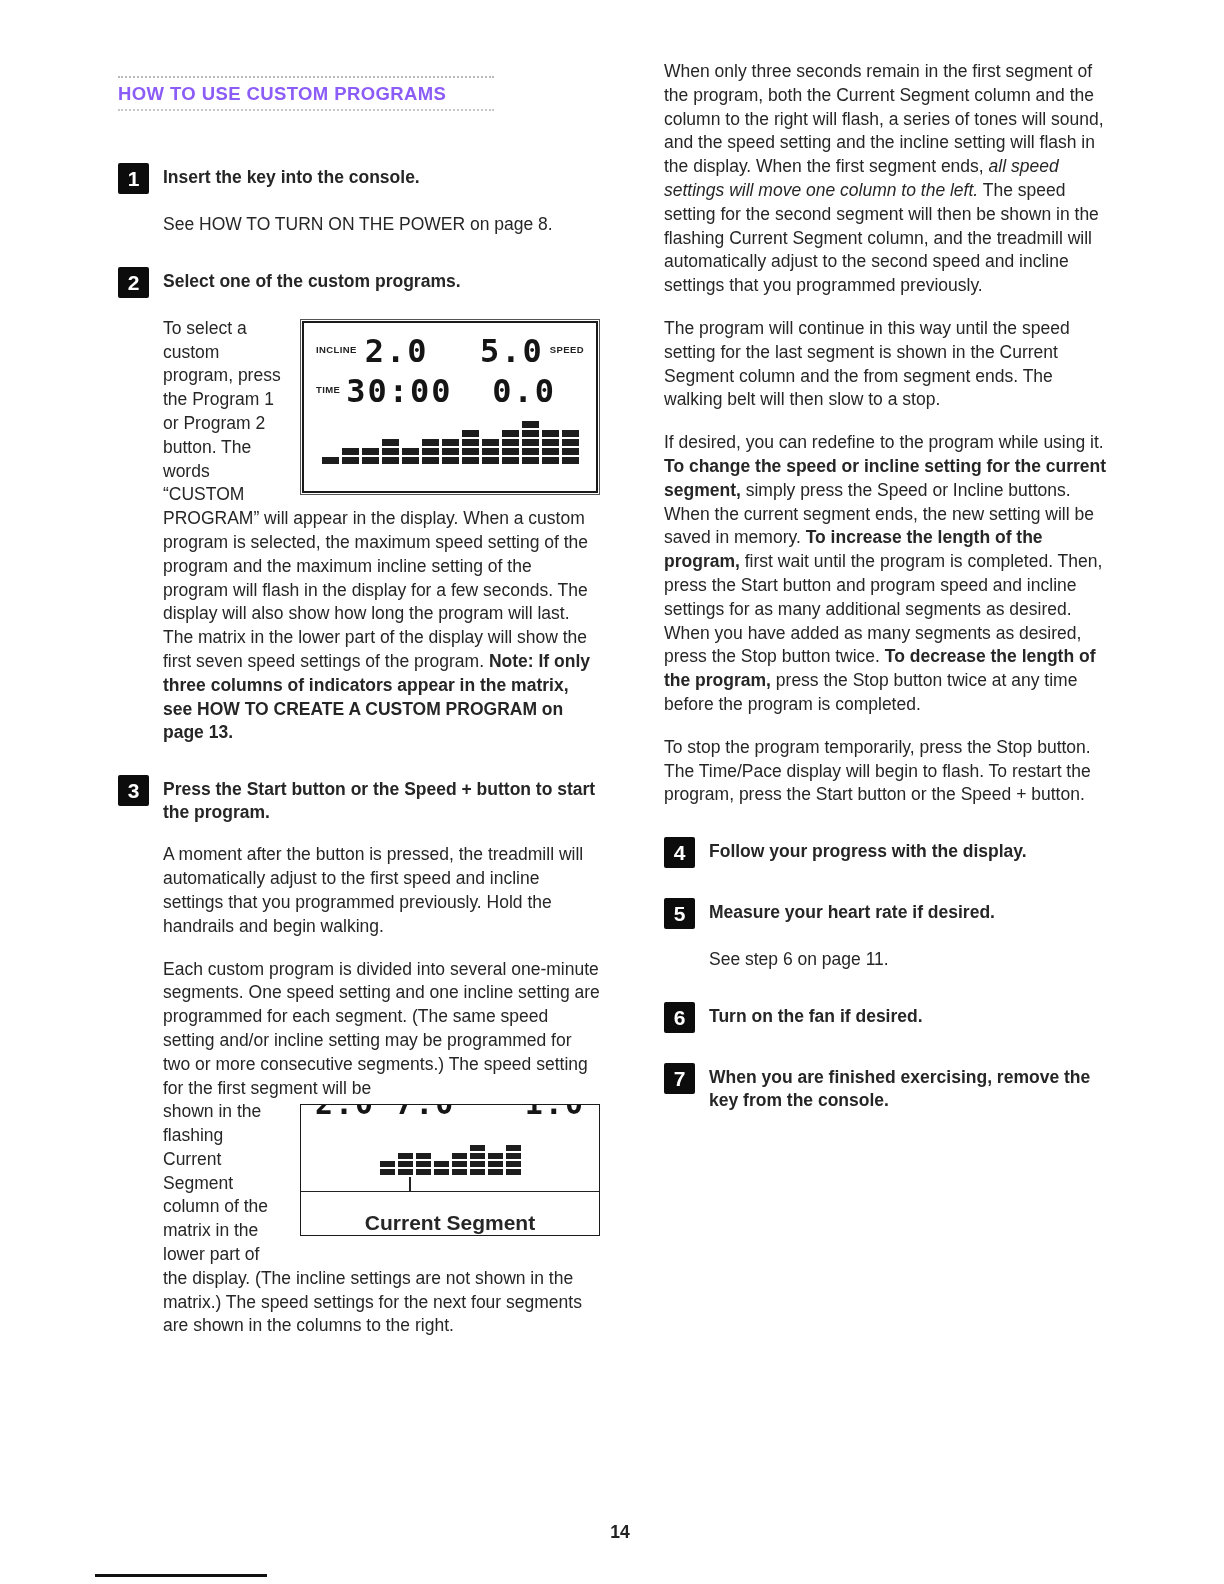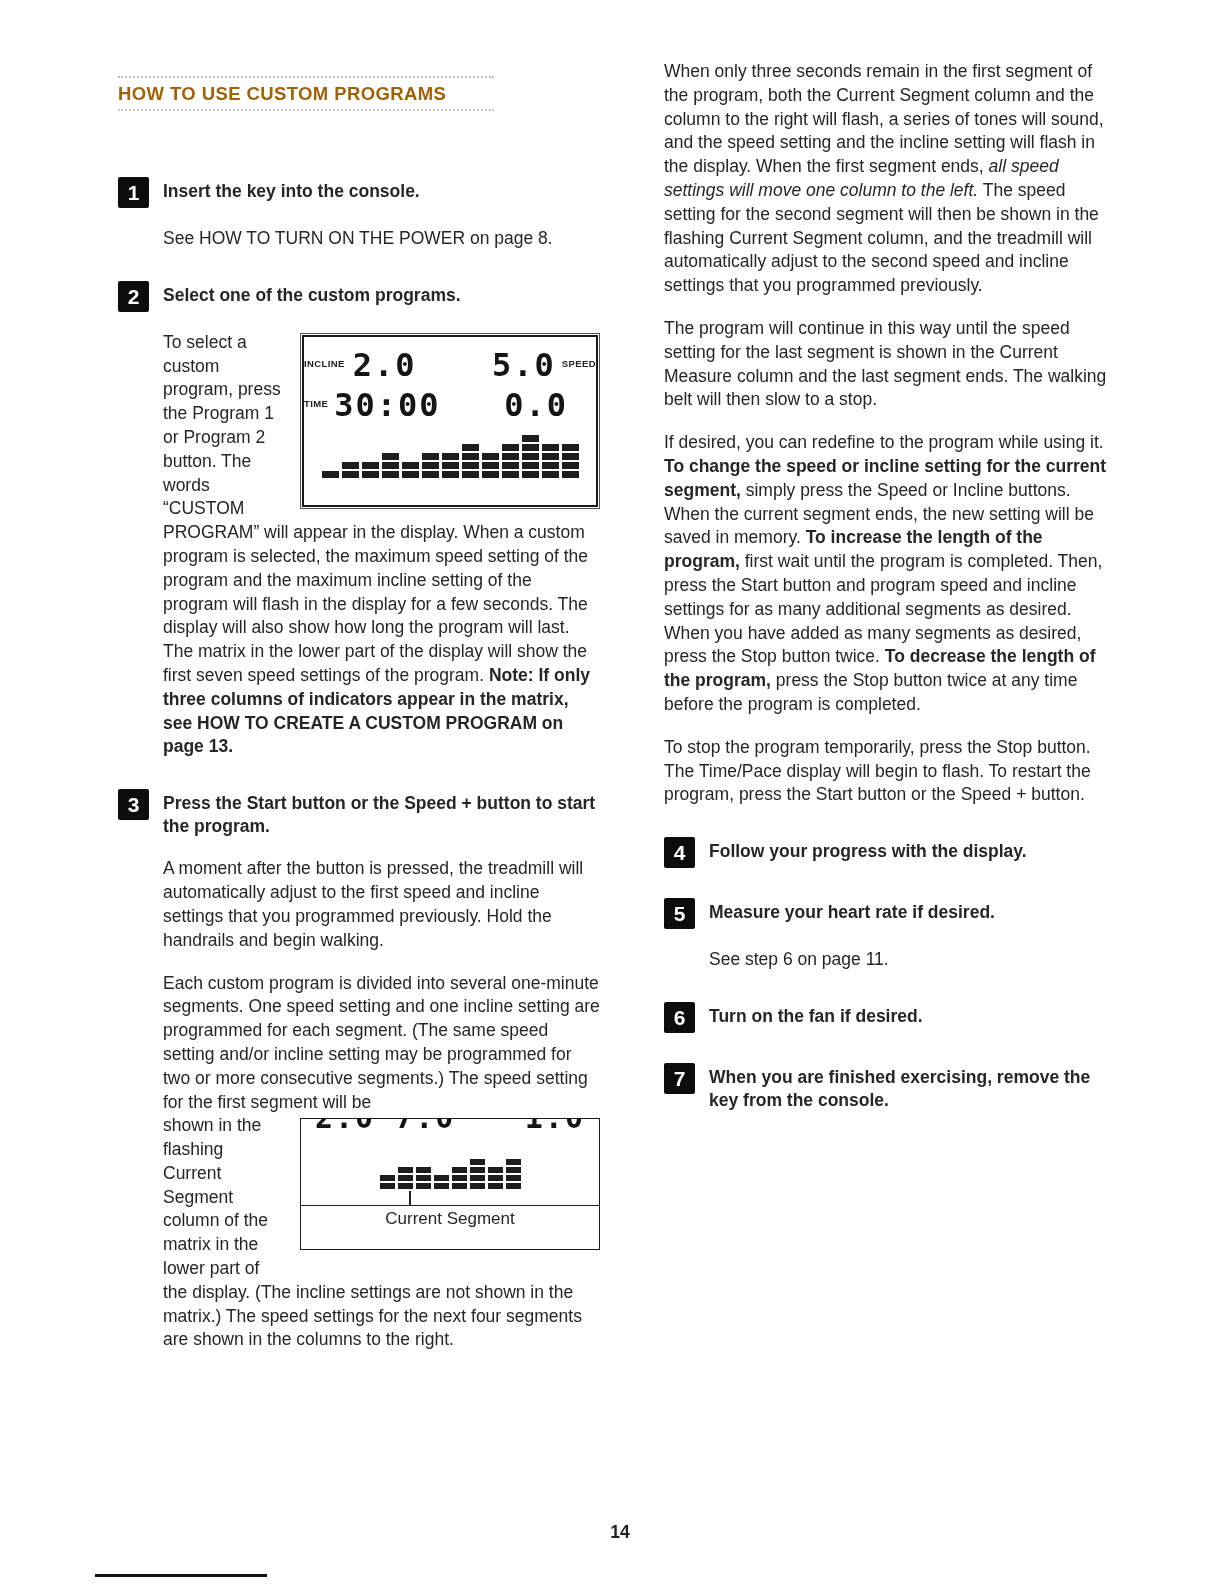--- a/index.html
+++ b/index.html
@@ -12,41 +12,41 @@
   .page { position:absolute; inset:0; background:#fff; overflow:hidden; }
 
   .col-left  { position:absolute; left:118px; top:76px;  width:482px; }
   .col-right { position:absolute; left:664px; top:60px;  width:448px; }
 
   .doc-title {
     display:inline-block; width:376px;
     font-weight:bold; font-size:18.5px; letter-spacing:0.4px;
     padding:5px 0 4px;
     border-top:2px dotted #b9b9b9; border-bottom:2px dotted #c6c6c6;
-    margin-bottom:36px; color:#a16207;
+    margin-bottom:22px; color:#8b5cf6;
   }
 
   .step { display:flex; align-items:flex-start; margin-top:30px; }
   .step-num {
     flex:0 0 31px; height:31px; background:#0c0c0c; color:#fff;
     font-weight:bold; font-size:21px; line-height:31px; text-align:center;
     margin-right:14px; border-radius:2px;
   }
   .step-head { font-weight:bold; font-size:17.5px; line-height:1.32; padding-top:3px; }
 
   .indent { margin-left:45px; }
   p.body { font-size:17.5px; line-height:1.36; margin-top:19px; }
   .bold { font-weight:bold; }
   .italic { font-style:italic; }
 
   
   .display1 {
     float:right; width:296px; height:172px;
     border:2px solid #1a1a1a; outline:1px solid #555; outline-offset:1px;
-    margin:4px 2px 10px 15px; padding:12px 0 8px;
+    margin:4px 2px 10px 15px; padding:12px 12px 8px;
     background:#fff;
   }
   .lcd-row { display:flex; align-items:center; }
   .lcd-label { font-size:9.5px; font-weight:bold; letter-spacing:0.4px; color:#222; }
   .lcd {
     font-family:"DejaVu Sans Mono", monospace;
     font-weight:bold; 
     font-size:32px; letter-spacing:2px; color:#151515; line-height:1;
   }
   .sp { flex:1; }
@@ -58,21 +58,21 @@
     float:right; width:300px; height:132px;
     border:1.5px solid #1a1a1a;
     margin:4px 0 8px 15px; position:relative; overflow:hidden; background:#fff;
   }
   .d2-digits { position:absolute; top:-16px; left:14px; right:14px; display:flex; }
   .d2-digits .lcd { font-size:30px; }
   .d2-matrix { position:absolute; top:40px; left:0; right:0; display:flex; align-items:flex-end; gap:3px; justify-content:center; }
   .display2 .bar-seg { width:15px; height:6px; background:#1d1d1d; }
   .d2-tick { position:absolute; left:108px; top:72px; width:2px; height:15px; background:#222; }
   .d2-line { position:absolute; left:0; right:0; top:86px; border-top:1.5px solid #222; }
-  .d2-label { position:absolute; left:0; right:0; top:88px; text-align:center; font-size:17px; color:#262626; }
+  .d2-label { position:absolute; left:0; right:0; top:104px; text-align:center; font-size:21px; color:#262626;font-weight:bold; }
 
   .page-number {
     position:absolute; left:0; right:0; top:1522px; text-align:center;
     font-size:17.5px; font-weight:bold; color:#222;margin-left:16px;
   }
   .bottom-mark { position:absolute; left:95px; top:1574px; width:172px; height:3px; background:#111; }
 </style>
 </head>
 <body>
 
@@ -250,21 +250,21 @@
       </p>
     </div>
   </div>
 
   <div class="col-right">
 
     <p class="body" style="margin-top:0">
       <span>When only three seconds remain in the first segment of the program, both the Current Segment column and the column to the right will flash, a series of tones will sound, and the speed setting and the incline setting will flash in the display. When the first segment ends, </span><span class="italic">all speed settings will move one column to the left.</span><span> The speed setting for the second segment will then be shown in the flashing Current Segment column, and the treadmill will automatically adjust to the second speed and incline settings that you programmed previously.</span>
     </p>
 
-    <p class="body">The program will continue in this way until the speed setting for the last segment is shown in the Current Measure column and the last segment ends. The walking belt will then slow to a stop.</p>
+    <p class="body">The program will continue in this way until the speed setting for the last segment is shown in the Current Segment column and the from segment ends. The walking belt will then slow to a stop.</p>
 
     <p class="body">
       <span>If desired, you can redefine to the program while using it. </span><span class="bold">To change the speed or incline setting for the current segment,</span><span> simply press the Speed or Incline buttons. When the current segment ends, the new setting will be saved in memory. </span><span class="bold">To increase the length of the program,</span><span> first wait until the program is completed. Then, press the Start button and program speed and incline settings for as many additional segments as desired. When you have added as many segments as desired, press the Stop button twice. </span><span class="bold">To decrease the length of the program,</span><span> press the Stop button twice at any time before the program is completed.</span>
     </p>
 
     <p class="body">To stop the program temporarily, press the Stop button. The Time/Pace display will begin to flash. To restart the program, press the Start button or the Speed + button.</p>
 
     <div class="step">
       <div class="step-num">4</div>
       <div class="step-head">Follow your progress with the display.</div>

